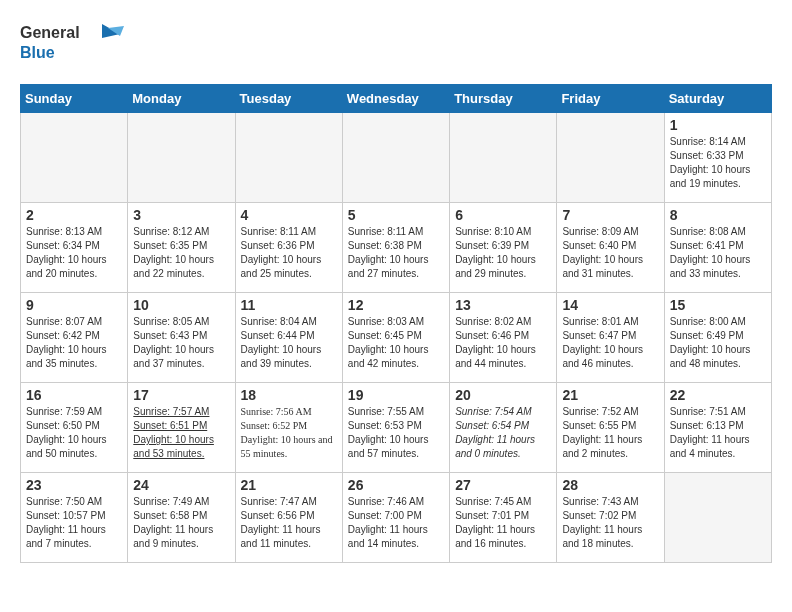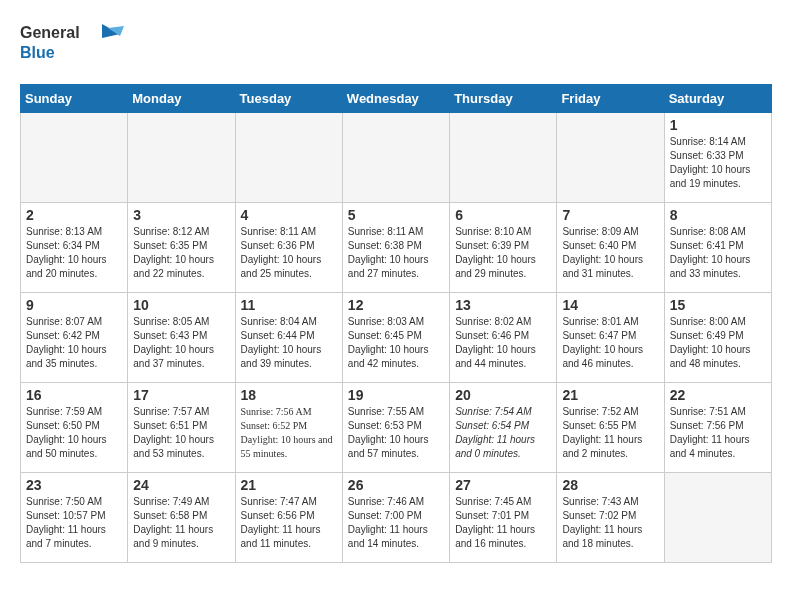--- a/index.html
+++ b/index.html
@@ -205,21 +205,21 @@
       </tr>
       <tr>
         <td>
           <div class="day-number">16</div>
           <div class="day-info" style="white-space: pre-line;">Sunrise: 7:59 AM
 Sunset: 6:50 PM
 Daylight: 10 hours and 50 minutes.</div>
         </td>
         <td>
           <div class="day-number">17</div>
-          <div class="day-info" style="white-space: pre-line;">Sunrise: 7:57 AM
+          <div class="day-info" style="white-space: pre-line; text-decoration: underline;">Sunrise: 7:57 AM
 Sunset: 6:51 PM
 Daylight: 10 hours and 53 minutes.</div>
         </td>
         <td>
           <div class="day-number">18</div>
           <div class="day-info" style="white-space: pre-line; font-family: Liberation Serif, serif;">Sunrise: 7:56 AM
 Sunset: 6:52 PM
 Daylight: 10 hours and 55 minutes.</div>
         </td>
         <td>
@@ -236,21 +236,21 @@
         </td>
         <td>
           <div class="day-number">21</div>
           <div class="day-info" style="white-space: pre-line;">Sunrise: 7:52 AM
 Sunset: 6:55 PM
 Daylight: 11 hours and 2 minutes.</div>
         </td>
         <td>
           <div class="day-number">22</div>
           <div class="day-info" style="white-space: pre-line;">Sunrise: 7:51 AM
-Sunset: 7:56 PM
+Sunset: 6:13 PM
 Daylight: 11 hours and 4 minutes.</div>
         </td>
       </tr>
       <tr>
         <td>
           <div class="day-number">23</div>
           <div class="day-info" style="white-space: pre-line;">Sunrise: 7:50 AM
 Sunset: 10:57 PM
 Daylight: 11 hours and 7 minutes.</div>
         </td>

